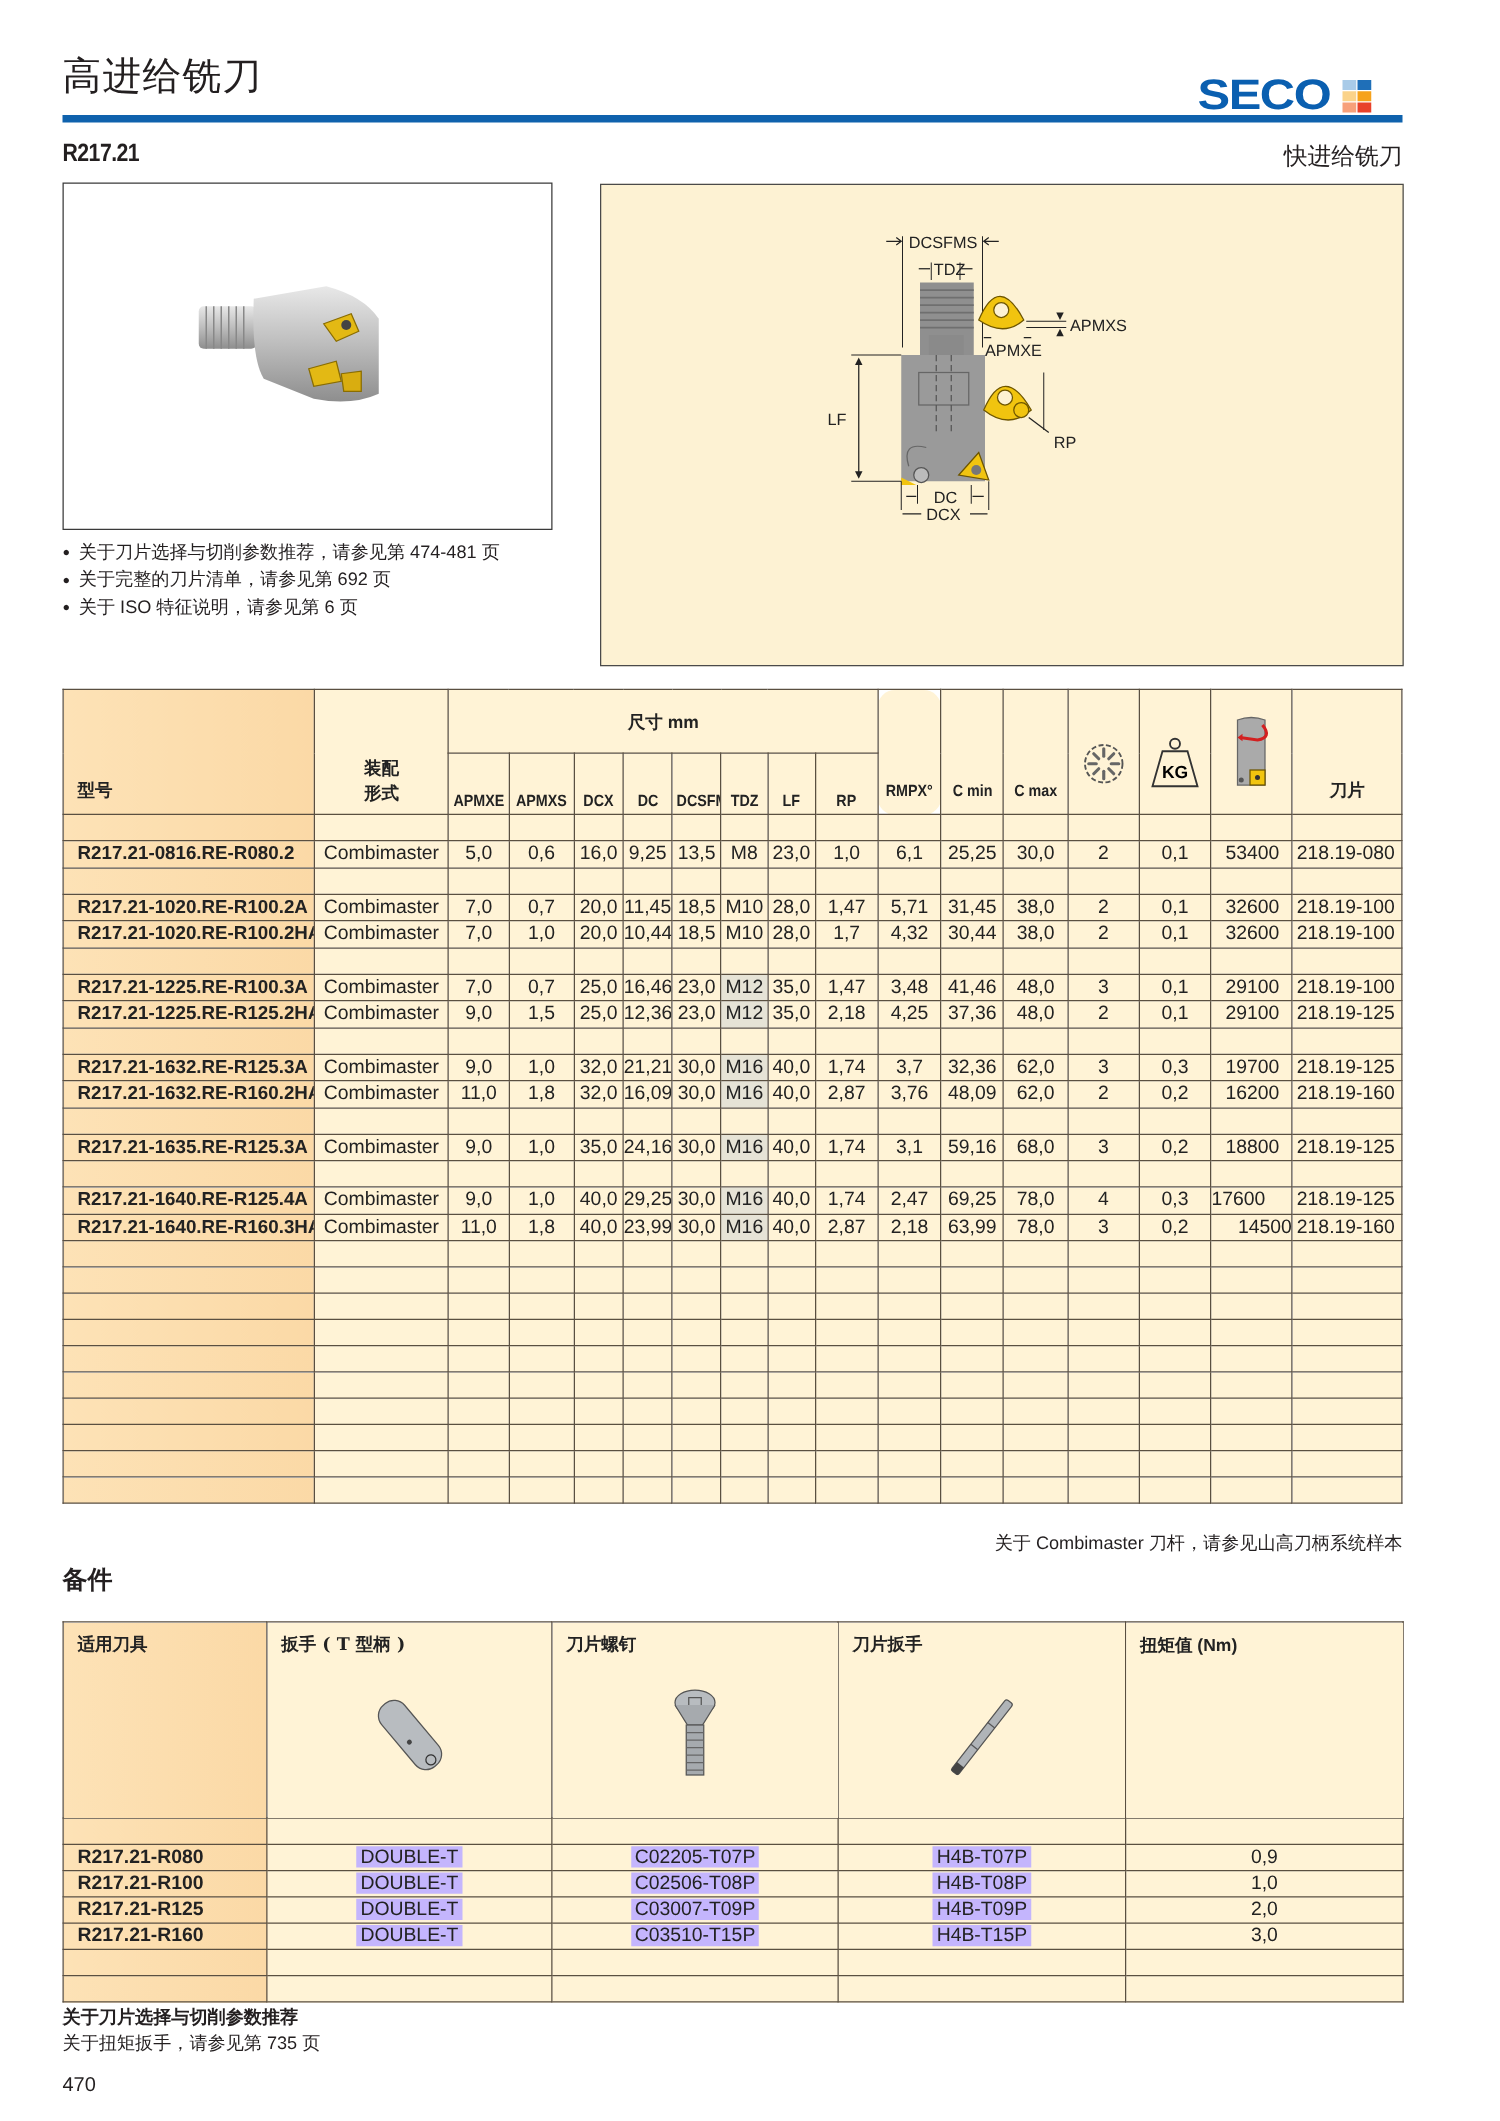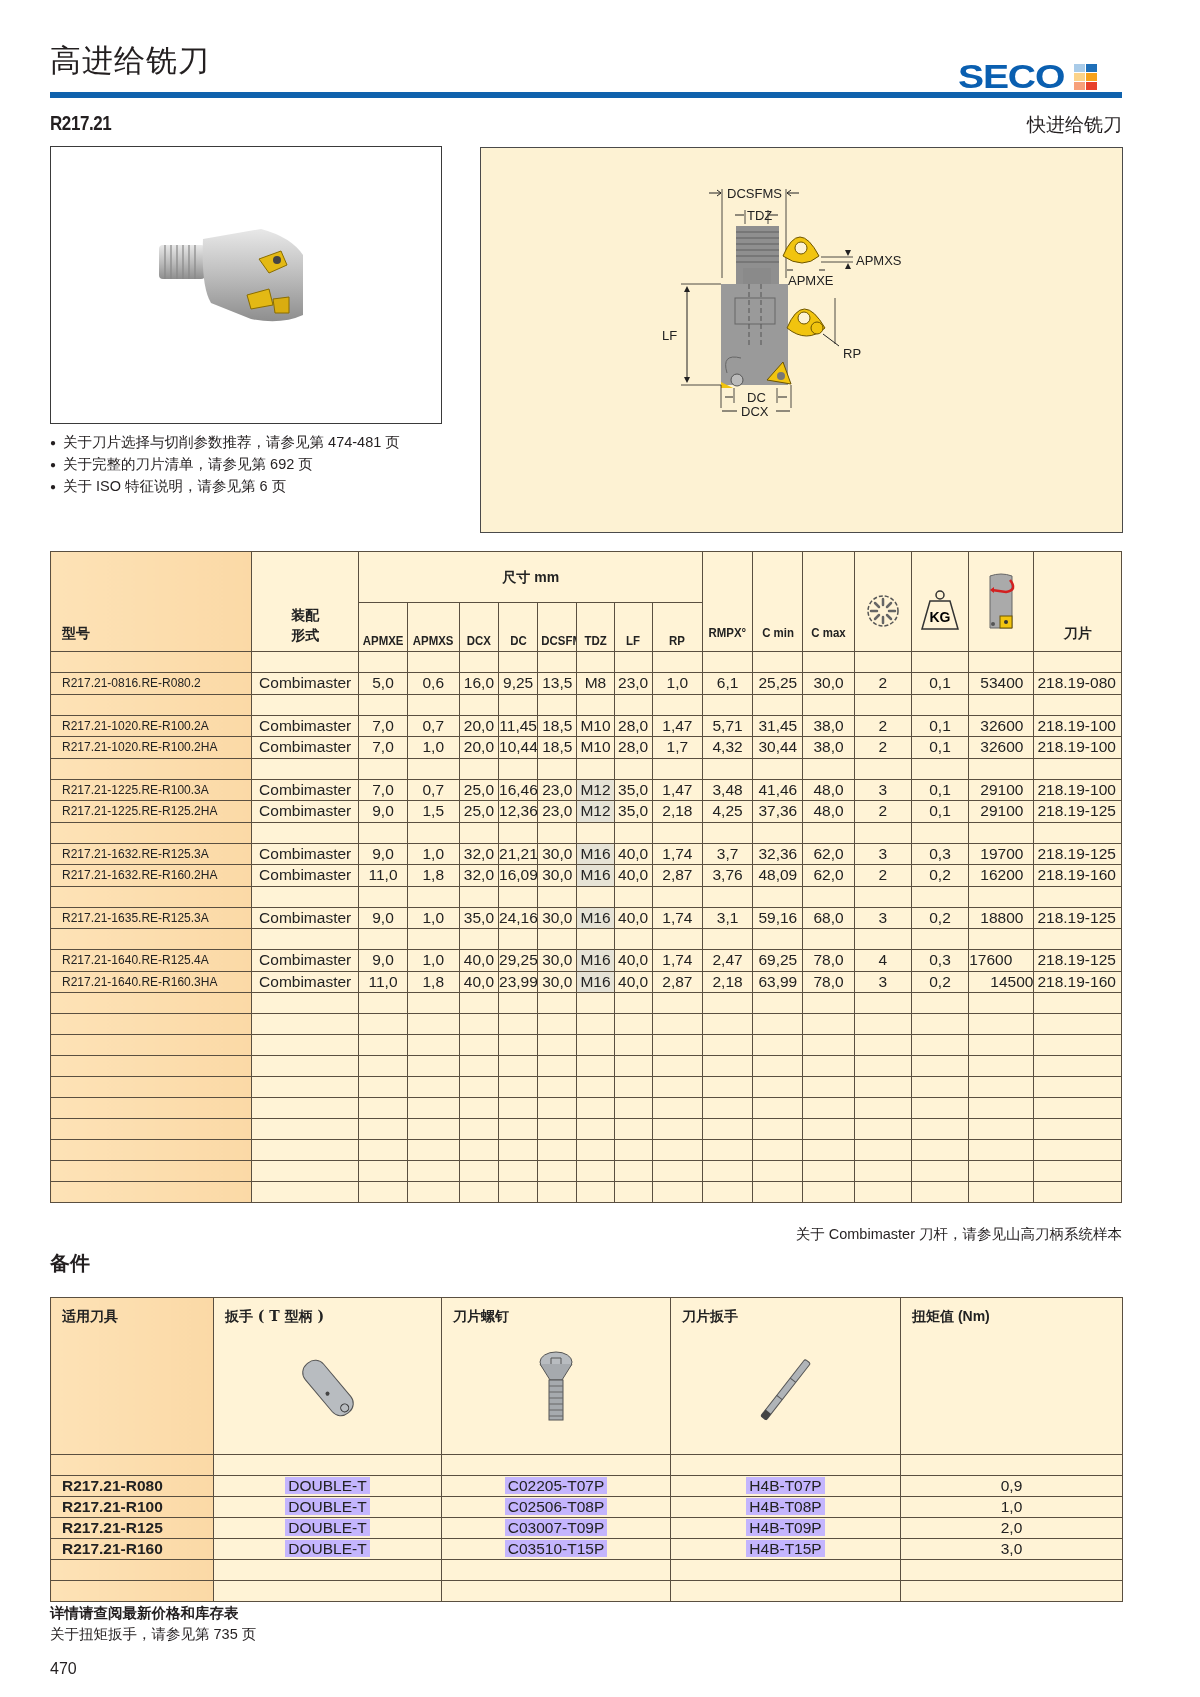--- a/index.html
+++ b/index.html
@@ -13,21 +13,21 @@
   .blue-rule { left:50px; top:92px; width:1072px; height:6px; background:#0f62ad; }
   .series { left:50px; top:112px; font-size:20px; font-weight:bold; color:#231f20; transform:scaleX(0.85); transform-origin:left; letter-spacing:-0.5px; }
   .subtitle { right:78px; top:112px; font-size:19px; font-family:"DejaVu Sans",sans-serif; color:#231f20; }
   .img-box { left:50px; top:146px; width:390px; height:276px; border:1px solid #3a3a3a; background:#fff; }
   .notes { left:50px; top:432px; font-size:14.5px; line-height:21px; color:#231f20; }
   .notes div::before { content:"\25CF"; font-size:10px; margin-right:7px; position:relative; top:-1px; }
   .diag-box { left:480px; top:147px; width:641px; height:384px; border:1px solid #4a4a4a; background:#fdf2d3; }
   table { border-collapse:collapse; }
   .main-table { position:absolute; left:50px; top:551px; width:1072px; table-layout:fixed; font-size:15.5px; }
   .main-table td { border:1px solid #5a4f40; padding:0; height:20.5px; background:#fff3d6; text-align:center; white-space:nowrap; overflow:hidden; line-height:20px; }
-  .main-table td.c0 { background:linear-gradient(90deg,#fde2b6 0%,#fbd9a6 100%); text-align:left; padding-left:11px; font-weight:normal; font-size:12px; }
+  .main-table td.c0 { background:linear-gradient(90deg,#fde2b6 0%,#fbd9a6 100%); text-align:left; padding-left:11px; font-weight:bold; font-size:15px; }
   .main-table .hdr td { font-weight:bold; font-size:13px; color:#222; vertical-align:bottom; }
   .main-table tr.sp td { height:20px; }
   .narrowtxt { display:inline-block; transform:scaleX(0.88); }
   .hl { background:#c4b5fd; padding:0 3px; }
   .cn { font-family:"DejaVu Serif","Liberation Serif",serif; }
   .table-note { right:78px; top:1225px; font-size:14.5px; color:#231f20; }
   .acc-title { left:50px; top:1250px; font-family:"DejaVu Serif",serif; font-size:20px; font-weight:bold; color:#231f20; }
   .acc-table { position:absolute; left:50px; top:1297px; width:1072px; table-layout:fixed; font-size:15.5px; }
   .acc-table td { border:1px solid #5a4f40; background:#fff3d6; height:20px; line-height:20px; padding:0; text-align:center; }
   .acc-table td.c0 { background:linear-gradient(90deg,#fde2b6 0%,#fbd9a6 100%); text-align:left; padding-left:11px; font-weight:bold; }
@@ -177,21 +177,21 @@
       <col style="width:87px">
   </colgroup>
   <tbody>
       <tr class="hdr">
     <td class="c0 cn" rowspan="2" style="font-size:14px;padding-bottom:8px;vertical-align:bottom;">型号</td>
     <td rowspan="2" class="cn" style="font-size:14px;line-height:20px;padding-bottom:6px;">
       <div>装配</div>
       <div>形式</div>
     </td>
     <td colspan="8" style="height:50px;vertical-align:middle;font-size:14px;">尺寸 mm</td>
-    <td rowspan="2" style="padding-bottom:8px;"><span class="narrowtxt">RMPX°</span></td>
+    <td rowspan="2" style="padding-bottom:8px;border-radius:14px;"><span class="narrowtxt">RMPX°</span></td>
     <td rowspan="2" style="padding-bottom:8px;"><span class="narrowtxt">C min</span></td>
     <td rowspan="2" style="padding-bottom:8px;"><span class="narrowtxt">C max</span></td>
     <td rowspan="2" style="vertical-align:middle;padding-top:24px;">
       <svg width="34" height="34" viewBox="0 0 34 34">
         <circle cx="17" cy="17" r="15" fill="none" stroke="#555" stroke-width="1.5" stroke-dasharray="4,2"></circle>
         <g stroke="#666" stroke-width="2.5" stroke-linecap="round">
           <line x1="17" y1="5" x2="17" y2="11"></line>
               <line x1="17" y1="23" x2="17" y2="29"></line>
           <line x1="5" y1="17" x2="11" y2="17"></line>
               <line x1="23" y1="17" x2="29" y2="17"></line>
@@ -830,15 +830,15 @@
       <tr>
         <td class="c0"></td>
         <td></td>
         <td></td>
         <td></td>
         <td></td>
       </tr>
     </tbody>
 </table>
 
-<div class="abs footer1">详情请查阅最新价格和库存表</div>
+<div class="abs footer1">关于刀片选择与切削参数推荐</div>
 <div class="abs footer2">关于扭矩扳手，请参见第 735 页</div>
 <div class="abs page-num">470</div>
 
 </body></html>

